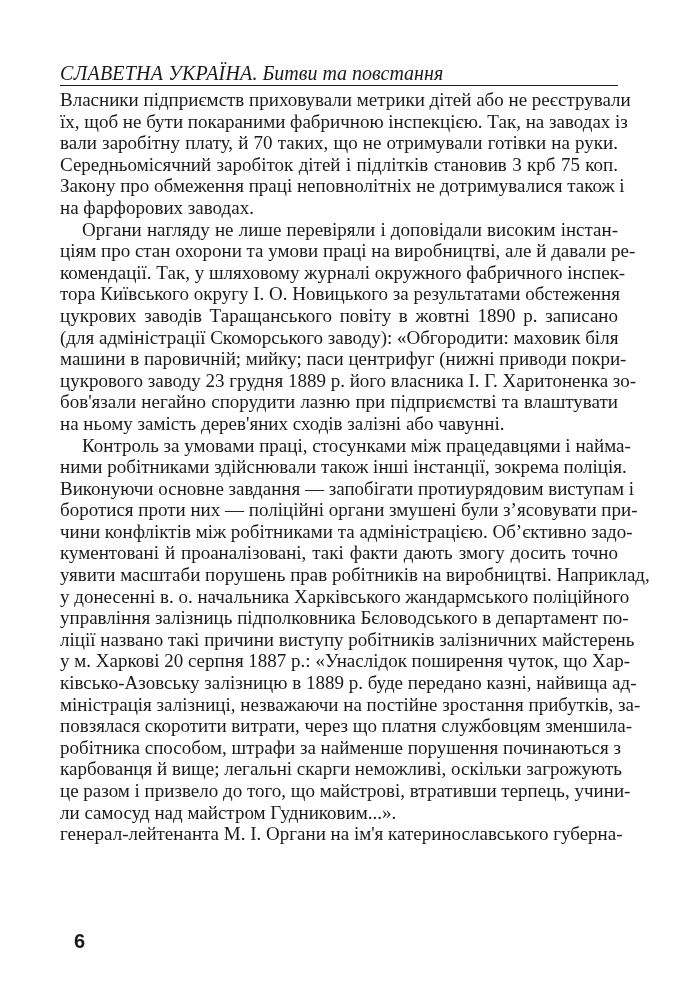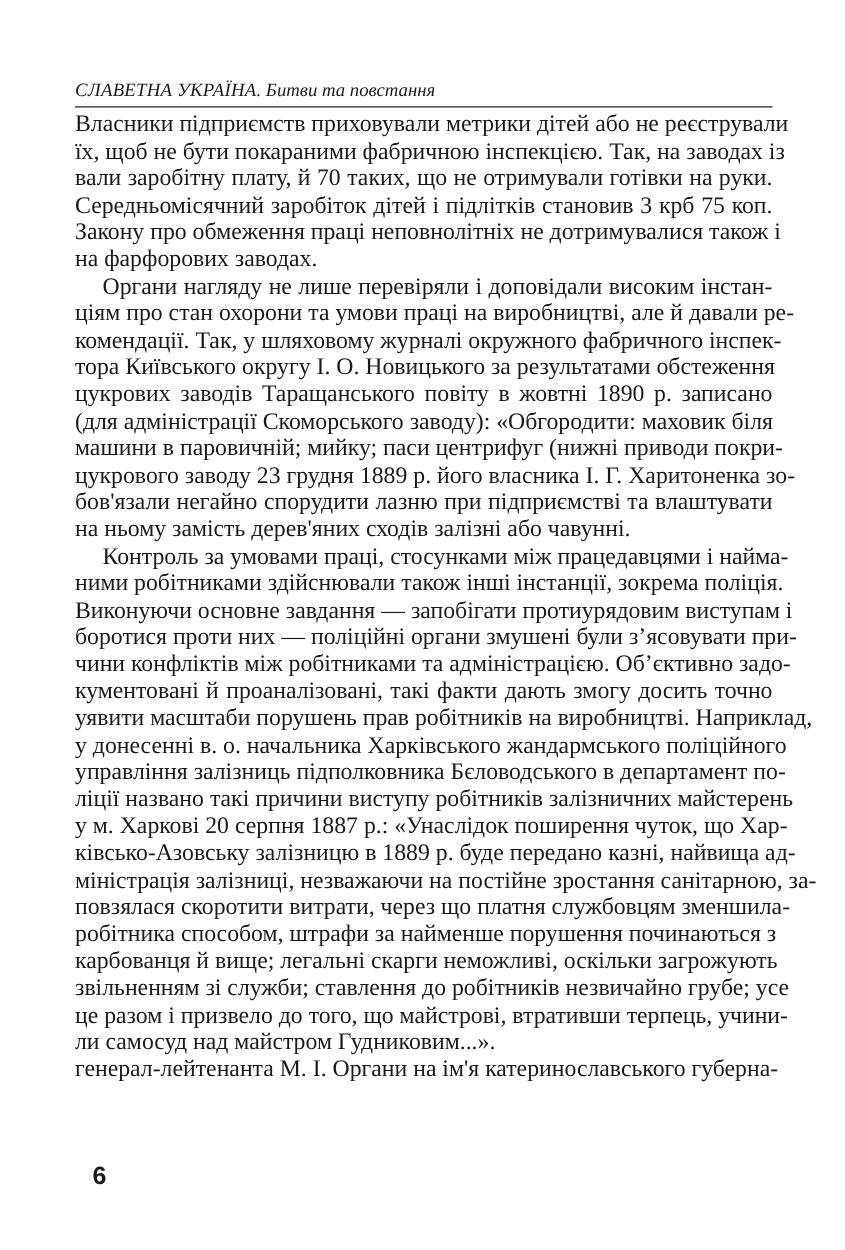--- a/index.html
+++ b/index.html
@@ -16,21 +16,21 @@
       color: #1a1a1a;
     }
     .page {
       position: absolute;
       left: 60px;
       top: 62px;
       width: 558px;
     }
     .running-head {
       font-style: italic;
-      font-size: 15px;
+      font-size: 20px;
       line-height: 22px;
       border-bottom: 1.4px solid #222;
       padding-bottom: 1px;
       margin-bottom: 3px;
       white-space: nowrap;
     }
     .running-head .rh-title {
       letter-spacing: 0.2px;
     }
     .line {
@@ -91,25 +91,24 @@
         <div class="line">Виконуючи основне завдання — запобігати протиурядовим виступам і</div>
         <div class="line">боротися проти них — поліційні органи змушені були з’ясовувати при-</div>
         <div class="line">чини конфліктів між робітниками та адміністрацією. Об’єктивно задо-</div>
         <div class="line">кументовані й проаналізовані, такі факти дають змогу досить точно</div>
         <div class="line">уявити масштаби порушень прав робітників на виробництві. Наприклад,</div>
         <div class="line">у донесенні в. о. начальника Харківського жандармського поліційного</div>
         <div class="line">управління залізниць підполковника Бєловодського в департамент по-</div>
         <div class="line">ліції названо такі причини виступу робітників залізничних майстерень</div>
         <div class="line">у м. Харкові 20 серпня 1887 р.: «Унаслідок поширення чуток, що Хар-</div>
         <div class="line">ківсько-Азовську залізницю в 1889 р. буде передано казні, найвища ад-</div>
-        <div class="line">міністрація залізниці, незважаючи на постійне зростання санітарною, за-</div>
+        <div class="line">міністрація залізниці, незважаючи на постійне зростання прибутків, за-</div>
         <div class="line">повзялася скоротити витрати, через що платня службовцям зменшила-</div>
         <div class="line">робітника способом, штрафи за найменше порушення починаються з</div>
         <div class="line">карбованця й вище; легальні скарги неможливі, оскільки загрожують</div>
-        <div class="line">звільненням зі служби; ставлення до робітників незвичайно грубе; усе</div>
         <div class="line">це разом і призвело до того, що майстрові, втративши терпець, учини-</div>
         <div class="line last">ли самосуд над майстром Гудниковим...».</div>
       </div>
       <div>
         <div class="line">генерал-лейтенанта М. І. Органи на ім'я катеринославського губерна-</div>
       </div>
     </div>
 </div>
 
 <div class="page-number">6</div>

